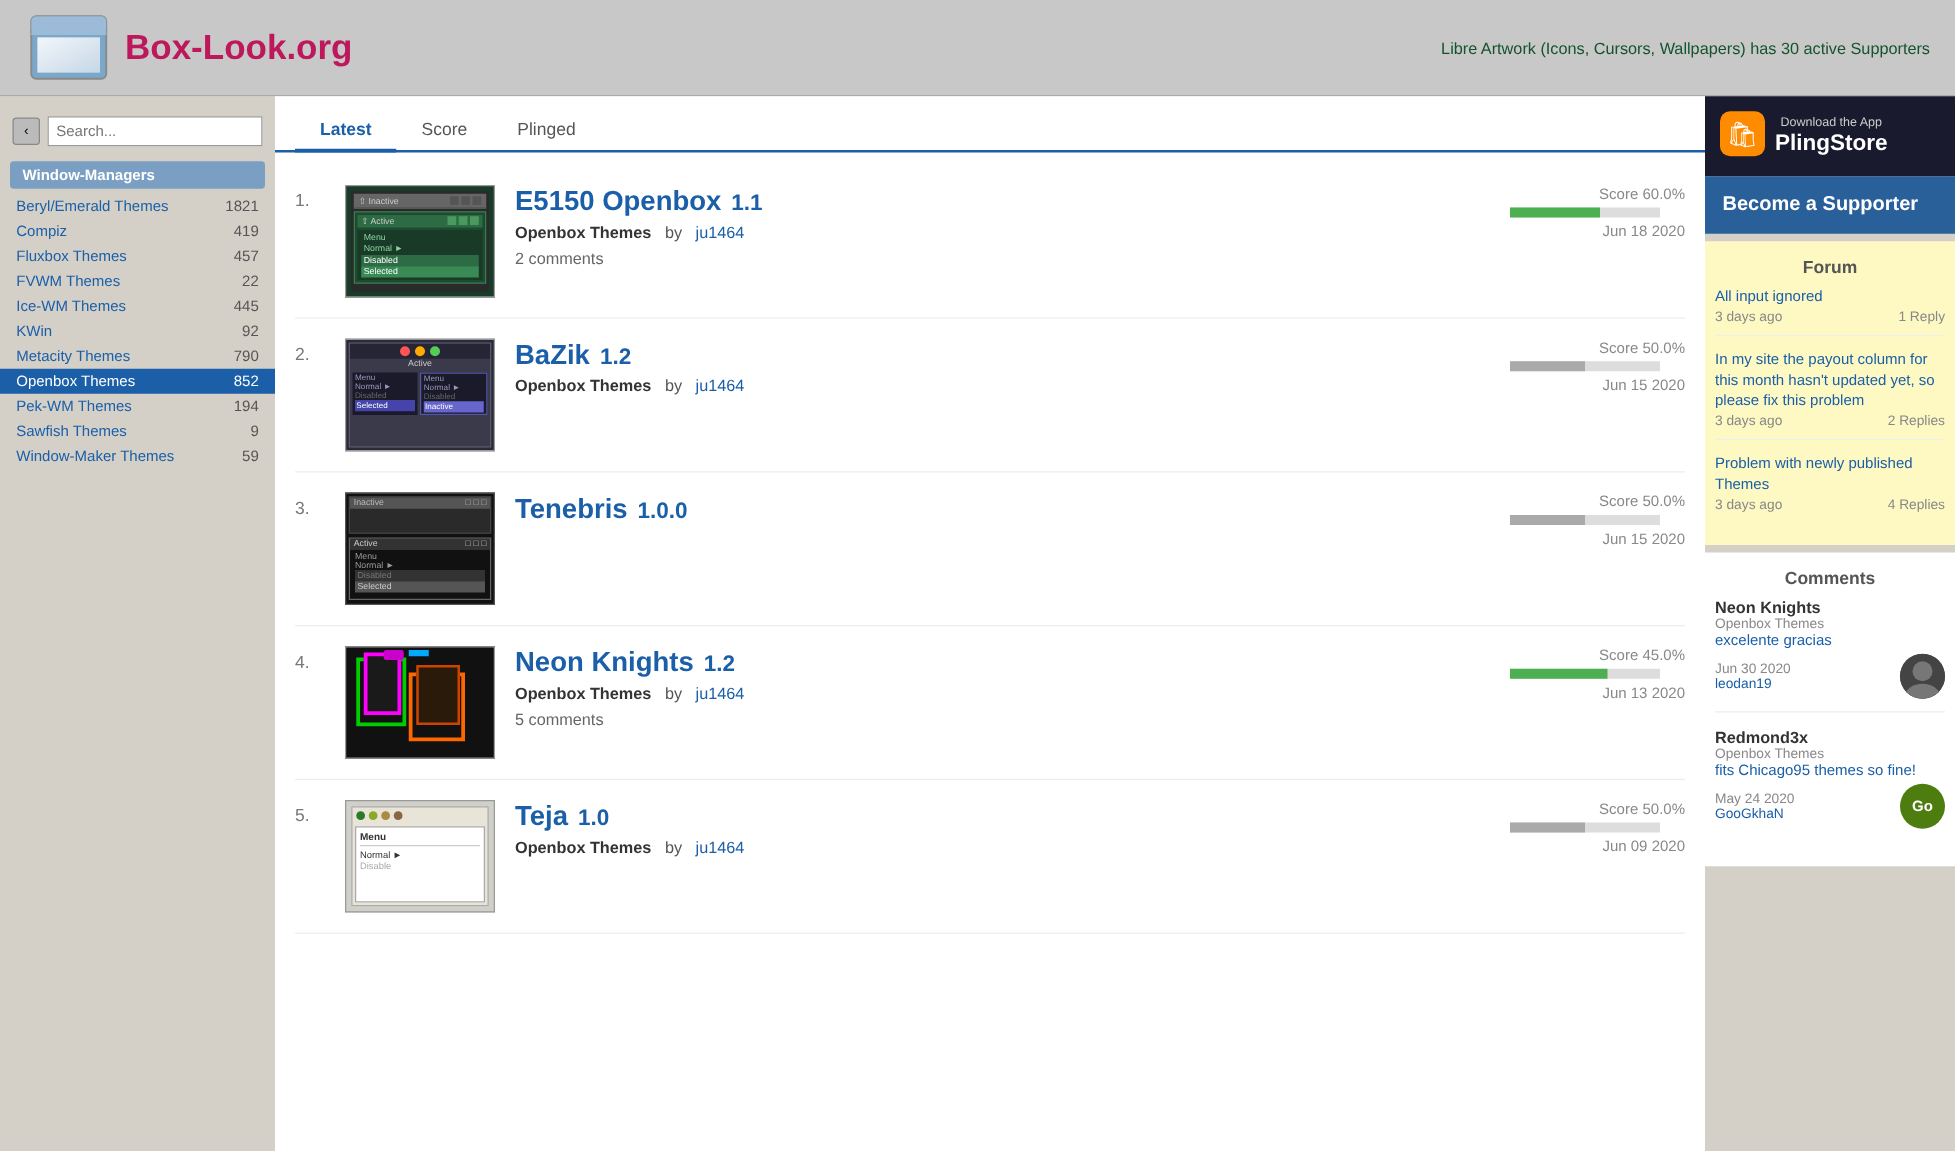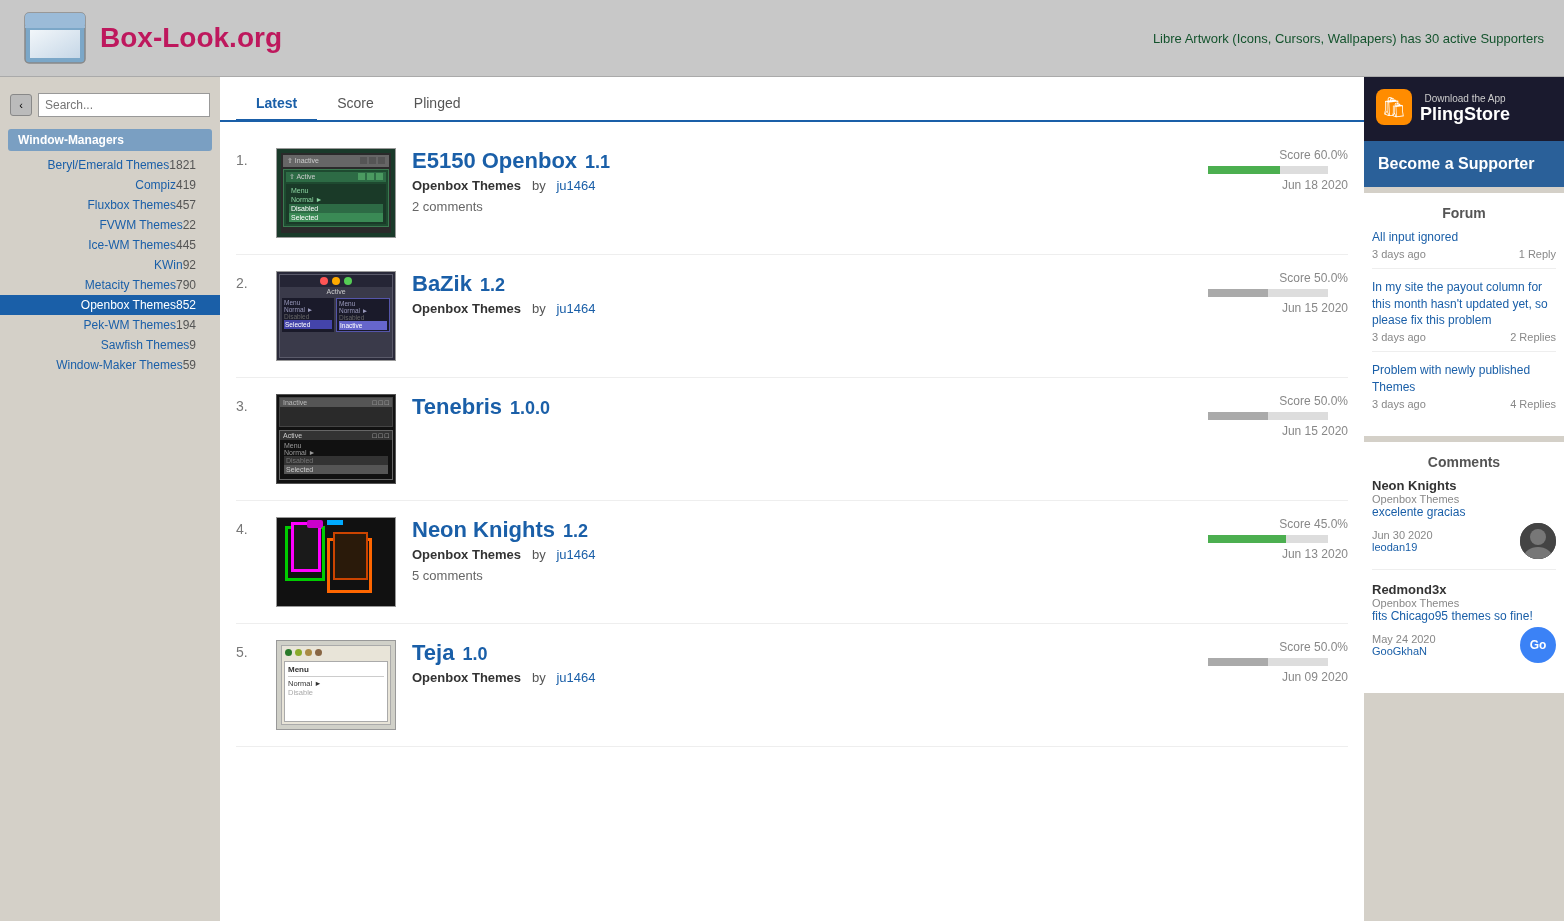--- a/index.html
+++ b/index.html
@@ -76,22 +76,22 @@
       background: #7a9fc2;
       color: white;
       font-size: 12px;
       font-weight: bold;
       padding: 4px 10px;
       margin: 6px 8px 4px 8px;
       border-radius: 3px;
     }
     .sidebar-item {
       display: flex;
-      justify-content: flex-end;
-      padding: 3px 24px;
+      justify-content: space-between;
+      padding: 3px 13px;
       font-size: 12px;
       color: #1a5fa8;
       cursor: pointer;
     }
     .sidebar-item.active {
       background: #1a5fa8;
       color: white;
     }
     .sidebar-item.active .sidebar-count {
       color: white;
@@ -261,21 +261,21 @@
     }
     .supporter-btn {
       background: #2a6099;
       color: white;
       padding: 14px;
       font-size: 16px;
       font-weight: bold;
       cursor: pointer;
     }
     .forum-section {
-      background: #ffffff;
+      background: #fef9c3;
       padding: 8px;
       margin-top: 6px;
     }
     .section-title {
       font-size: 14px;
       color: #555;
       font-weight: bold;
       text-align: center;
       padding: 4px 0 8px 0;
     }
@@ -723,21 +723,21 @@
 
       <div class="comment-item" style="border-bottom:none;">
         <div class="comment-product">Redmond3x</div>
         <div class="comment-cat">Openbox Themes</div>
         <div class="comment-text">fits Chicago95 themes so fine!</div>
         <div class="comment-footer">
           <div>
             <div class="comment-date">May 24 2020</div>
             <div class="comment-username">GooGkhaN</div>
           </div>
-          <div class="comment-avatar" style="background:#3b82f6; width:36px; height:36px; border-radius:50%; display:flex; align-items:center; justify-content:center; font-size:12px; color:white; font-weight:bold;">
+          <div class="comment-avatar" style="background:#4d7c0f; width:36px; height:36px; border-radius:50%; display:flex; align-items:center; justify-content:center; font-size:12px; color:white; font-weight:bold;">
             <span>Go</span>
           </div>
         </div>
       </div>
 
     </div>
   </div>
 
 </div>
 

